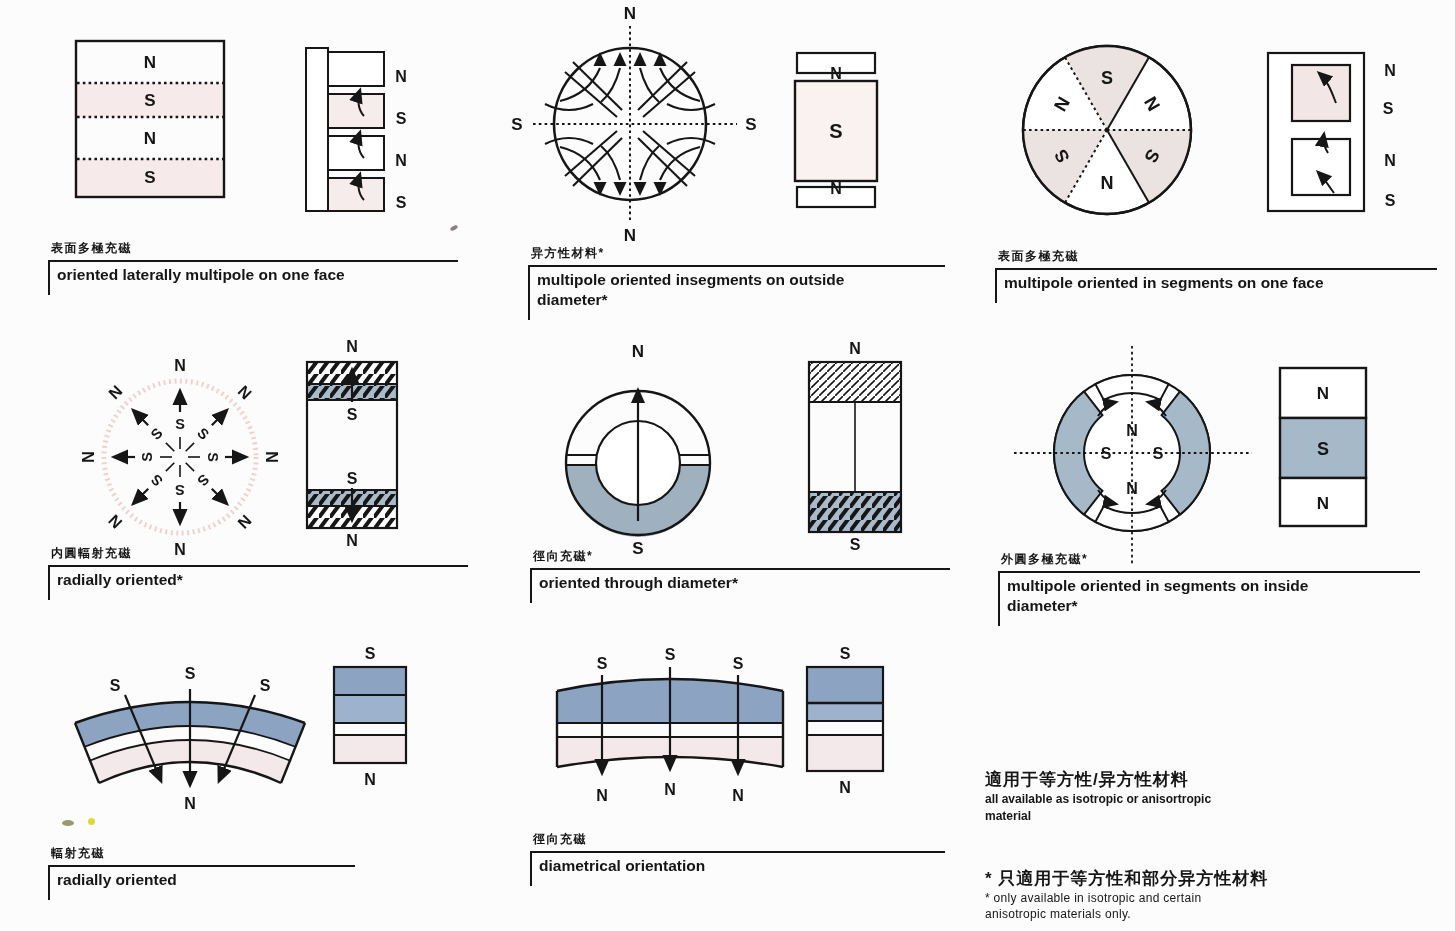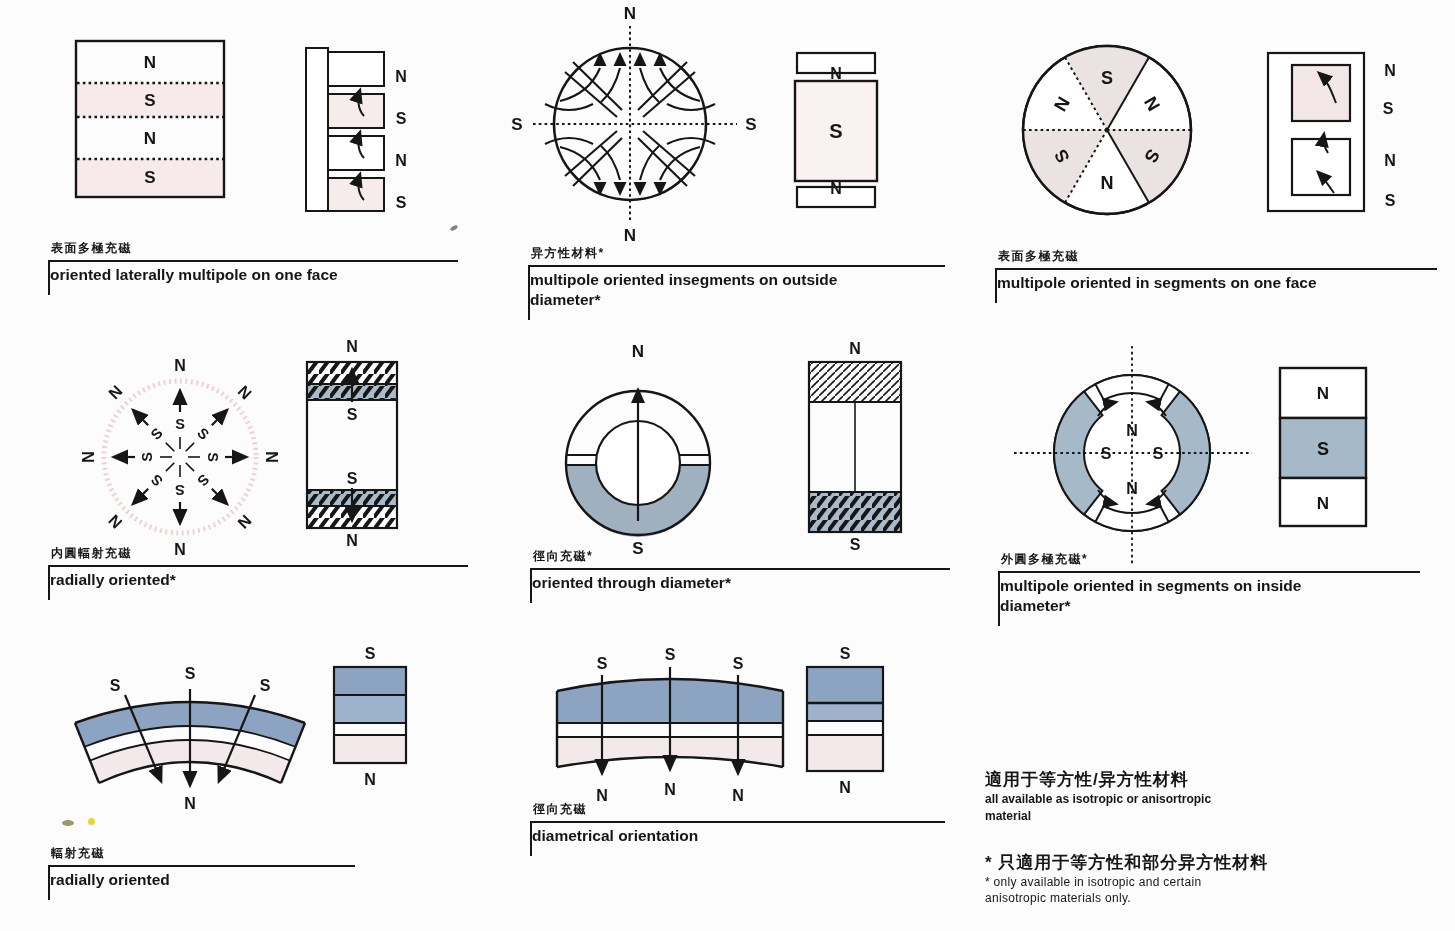--- a/index.html
+++ b/index.html
@@ -5,30 +5,30 @@
   html,body{margin:0;padding:0;background:#fff}
   .page{position:relative;width:1455px;height:931px;background:#fcfcfc;overflow:hidden;
         font-family:"Liberation Sans","DejaVu Sans",sans-serif;color:#161616}
   .dg{position:absolute}
   svg text{font-family:"Liberation Sans","DejaVu Sans",sans-serif;font-weight:bold;fill:#161616;text-anchor:middle}
   .t14{font-size:14.5px}.t16{font-size:16px}.t17{font-size:17px}.t18{font-size:18px}.t20{font-size:20px}
   .ln{stroke:#161616;fill:none}
   .dot{stroke:#161616;fill:none;stroke-dasharray:2.6,3.2}
   .cap{position:absolute}
   .cap .zh{font-size:12px;font-weight:bold;letter-spacing:1.5px;margin:0 0 3px 3px;white-space:nowrap}
-  .cap .enbox{border-top:2.5px solid #161616;border-left:2.5px solid #161616;padding:3px 0 10px 0}
+  .cap .enbox{border-top:2.5px solid #161616;border-left:2.5px solid #161616;padding:3px 0 10px 7px}
   .cap .en{font-size:15.5px;font-weight:bold;line-height:1.3}
   .cap.c2 .en{max-width:352px}
   .cap.c6 .en{max-width:312px}
   .notes{position:absolute}
   .notes .nzh{font-size:17px;font-weight:bold;letter-spacing:1px;white-space:nowrap}
   .notes .nen{font-size:12px;line-height:1.4;max-width:268px}
   .notes .nb{font-weight:bold;max-width:252px}
   .notes .nen2{font-weight:normal;letter-spacing:.3px}
-  .notes .mt{margin-top:26px}
+  .notes .mt{margin-top:42px}
   .artifact{position:absolute;border-radius:50%}
 </style>
 </head>
 <body>
 
 <div class="page">
 
   <svg width="0" height="0" style="position:absolute">
     <defs>
       <marker id="arw" markerWidth="9" markerHeight="8" refX="6.5" refY="3.5" orient="auto">
@@ -413,21 +413,21 @@
     </div>
   </div>
 
   <div class="cap" style="left:48px;top:845px;width:307px">
     <div class="zh">輻射充磁</div>
     <div class="enbox">
       <div class="en">radially oriented</div>
     </div>
   </div>
 
-  <div class="cap" style="left:530px;top:801px;width:415px">
+  <div class="cap" style="left:530px;top:831px;width:415px">
     <div class="zh">徑向充磁</div>
     <div class="enbox">
       <div class="en">diametrical orientation</div>
     </div>
   </div>
 
   <div class="notes" style="left:985px;top:768px;width:430px">
     <div class="nzh">適用于等方性/异方性材料</div>
     <div class="nen nb">all available as isotropic or anisortropic material</div>
     <div class="nzh mt">* 只適用于等方性和部分异方性材料</div>

